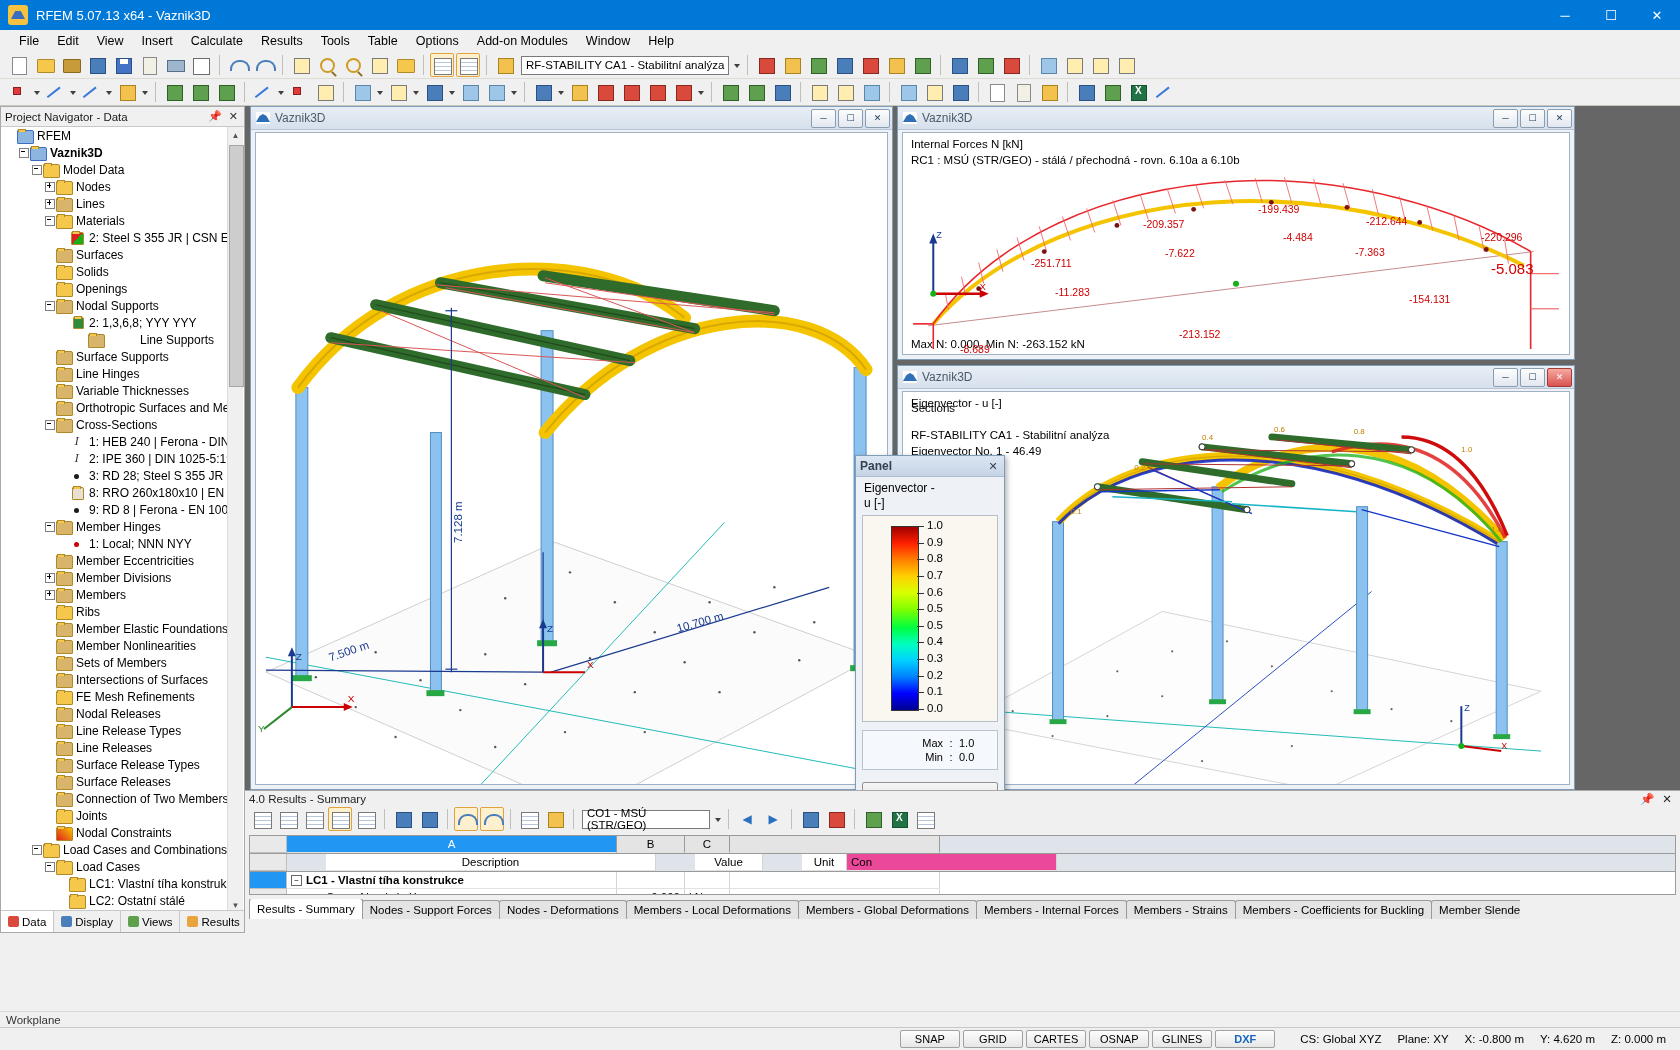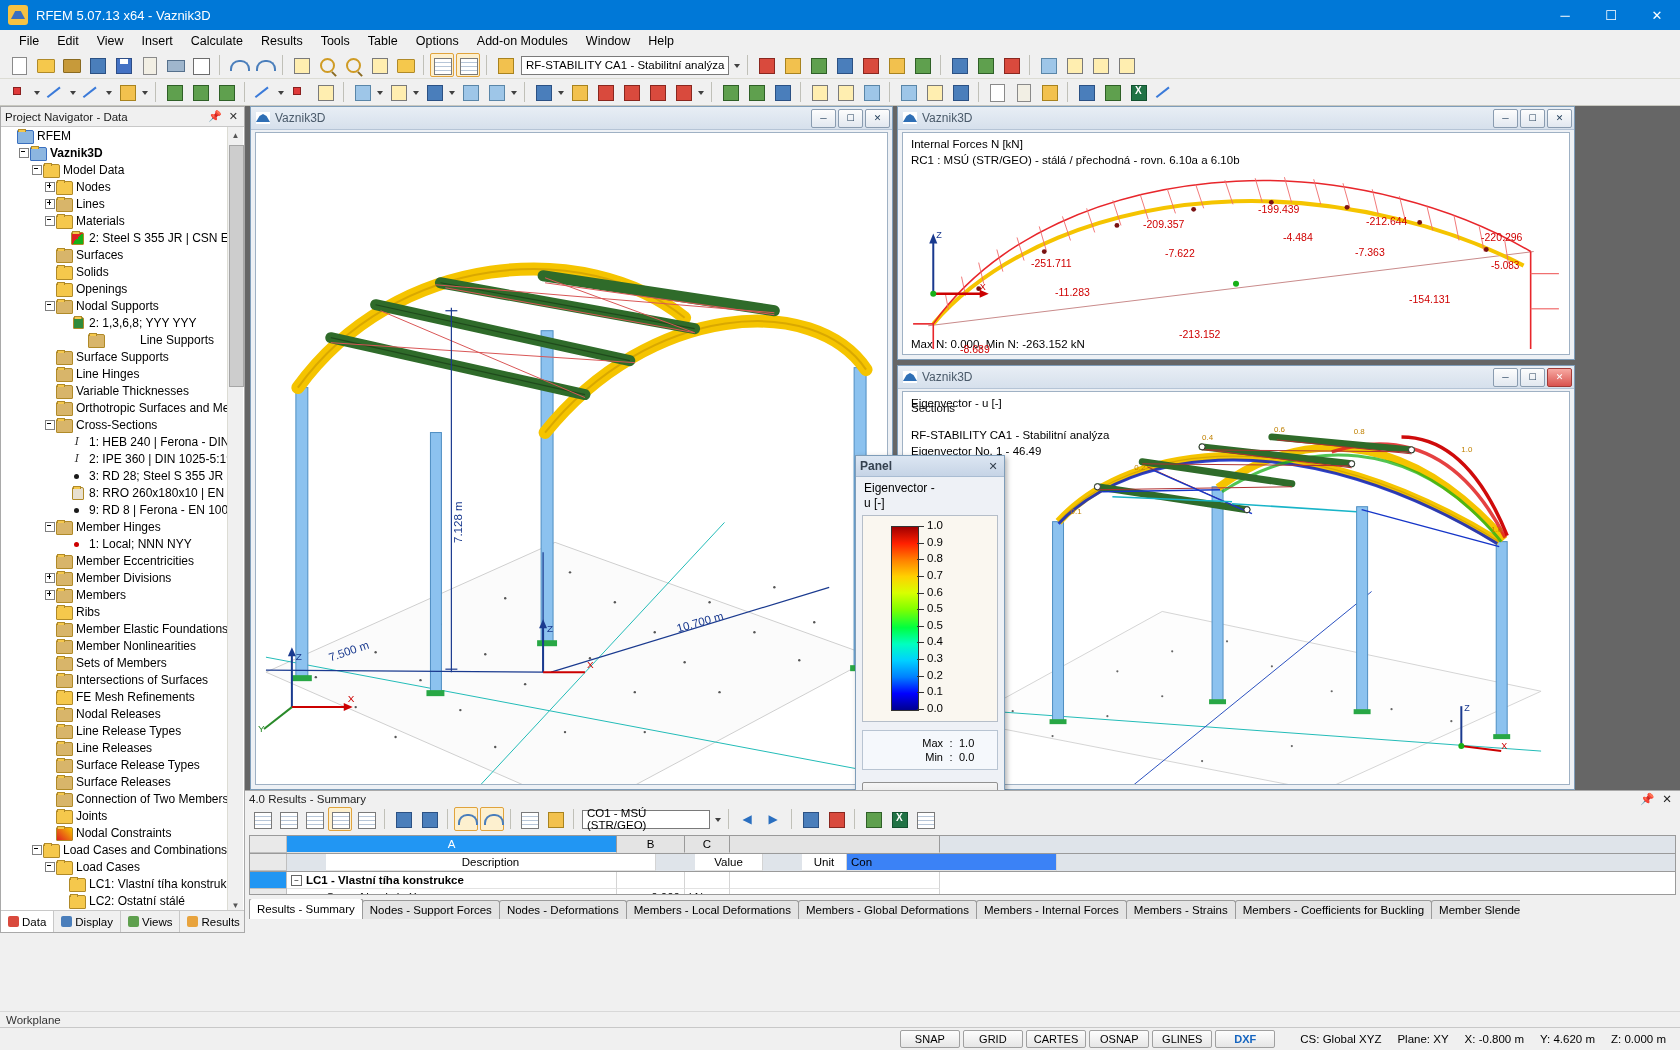--- a/index.html
+++ b/index.html
@@ -1050,21 +1050,21 @@
         <div class="ovtext" style="color:#cf0000;left:57px;top:210px;font-size:10.5px;">-8.689</div>
         <div class="ovtext" style="color:#cf0000;left:128px;top:124px;font-size:10.5px;">-251.711</div>
         <div class="ovtext" style="color:#cf0000;left:152px;top:153px;font-size:10.5px;">-11.283</div>
         <div class="ovtext" style="color:#cf0000;left:240px;top:85px;font-size:10.5px;">-209.357</div>
         <div class="ovtext" style="color:#cf0000;left:262px;top:114px;font-size:10.5px;">-7.622</div>
         <div class="ovtext" style="color:#cf0000;left:355px;top:70px;font-size:10.5px;">-199.439</div>
         <div class="ovtext" style="color:#cf0000;left:380px;top:98px;font-size:10.5px;">-4.484</div>
         <div class="ovtext" style="color:#cf0000;left:463px;top:82px;font-size:10.5px;">-212.644</div>
         <div class="ovtext" style="color:#cf0000;left:452px;top:113px;font-size:10.5px;">-7.363</div>
         <div class="ovtext" style="color:#cf0000;left:578px;top:98px;font-size:10.5px;">-220.296</div>
-        <div class="ovtext" style="color:#cf0000;left:588px;top:127px;font-size:10px;">-5.083</div>
+        <div class="ovtext" style="color:#cf0000;left:588px;top:127px;font-size:15px;">-5.083</div>
         <div class="ovtext" style="color:#cf0000;left:506px;top:160px;font-size:10.5px;">-154.131</div>
       </div>
     </div>
 
     <div class="win" style="left:652px;top:259px;width:678px;height:425px;">
       <div class="win-hd">
         <span class="wi"></span>
         <span class="wt">Vaznik3D</span>
         <span class="wbtns">
           <span class="wbtn">─</span>
@@ -1309,21 +1309,21 @@
         <div class="gc hblue" style="width:330px">A</div>
         <div class="gc hgray" style="width:68px">B</div>
         <div class="gc hgray" style="width:45px">C</div>
         <div class="gc hgray" style="width:210px"></div>
       </div>
       <div class="grow gh">
         <div class="gcol-idx"></div>
         <div class="gc ctr" style="width:330px;background:#fff">Description</div>
         <div class="gc ctr" style="width:68px;background:#fff">Value</div>
         <div class="gc ctr" style="width:45px;background:#fff">Unit</div>
-        <div class="gc" style="width:210px;background:#3b82f6">Con</div>
+        <div class="gc" style="width:210px;background:#ec4899">Con</div>
       </div>
       <div class="grow">
         <div class="gcol-idx" style="background:#2196f3"></div>
         <div class="gc" style="width:330px;font-weight:bold;">
           <span style="margin-right:4px;border:1px solid #666;width:9px;height:9px;display:inline-flex;
                 align-items:center;justify-content:center;font-size:8px;font-weight:normal;">−</span>
           <span>LC1 - Vlastní tíha konstrukce</span>
         </div>
         <div class="gc rt" style="width:68px"></div>
         <div class="gc" style="width:45px"></div>

